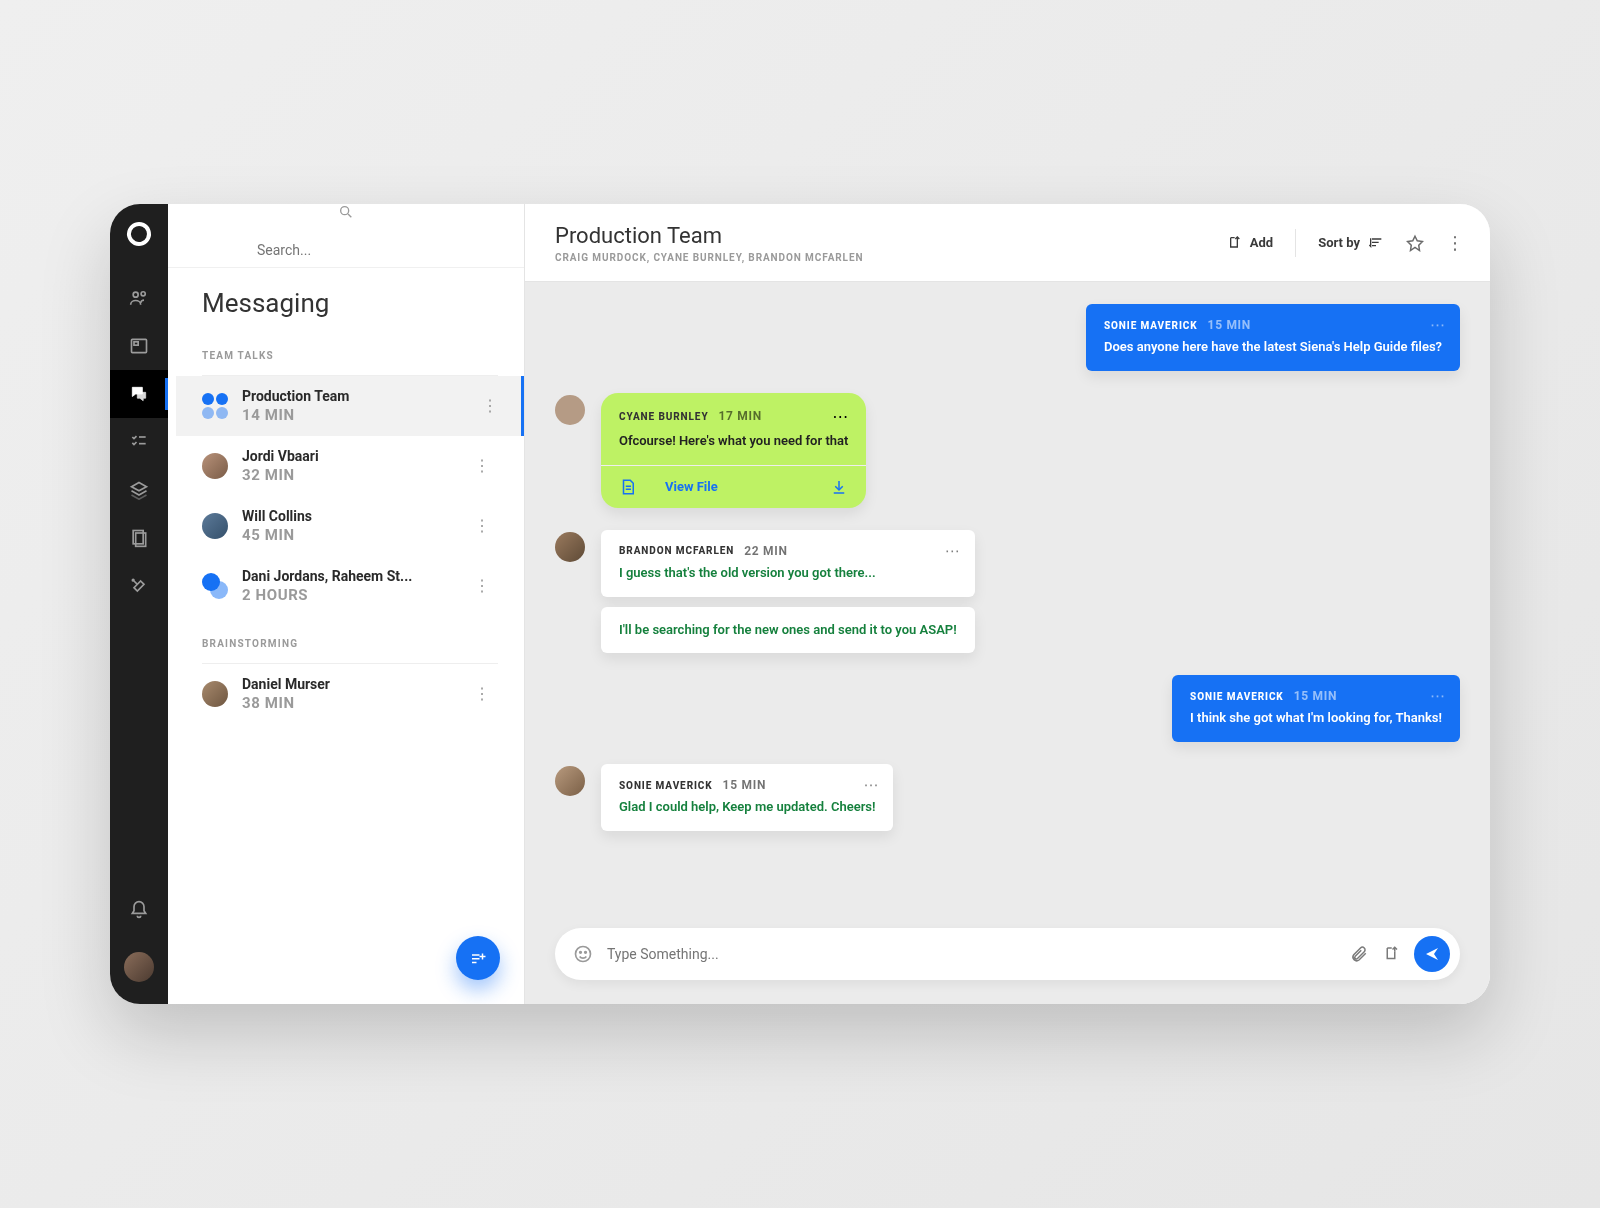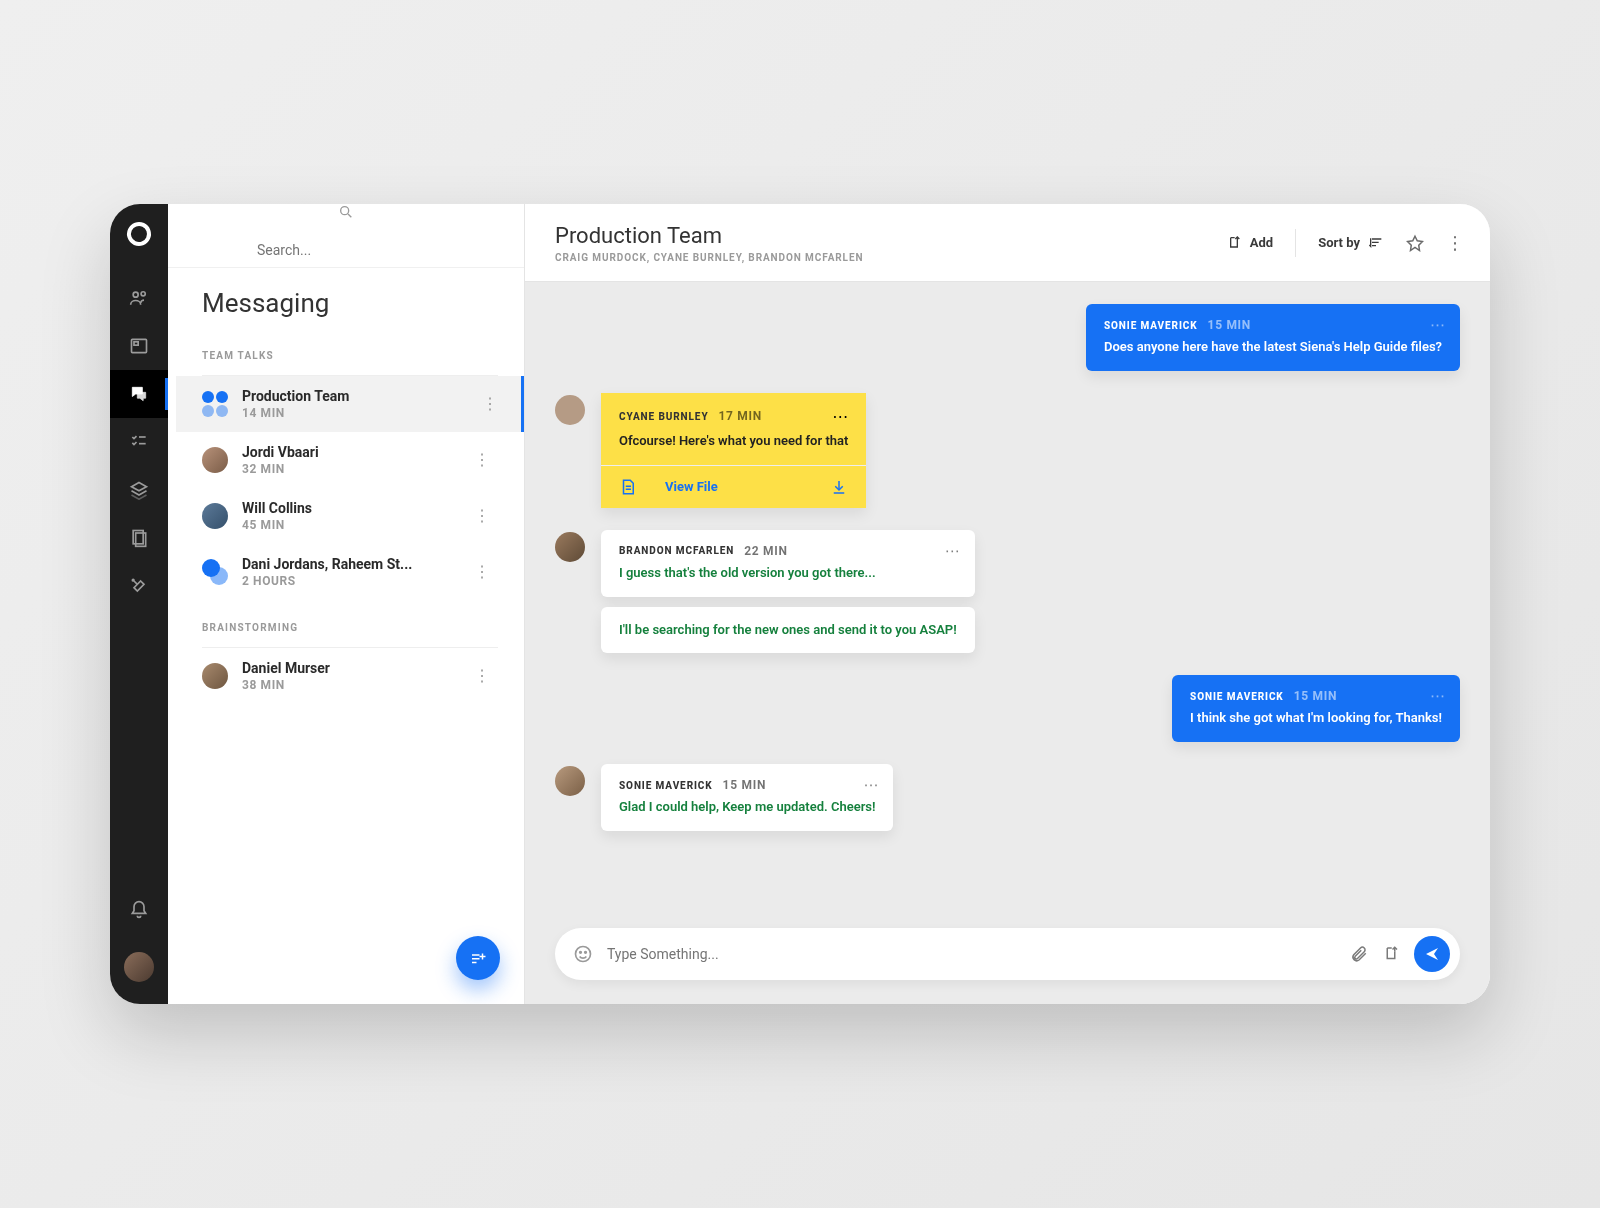--- a/index.html
+++ b/index.html
@@ -26,21 +26,21 @@
     .conv { display:flex; align-items:center; gap:14px; padding:12px 8px 12px 0; cursor:pointer; position:relative;}
     .conv .av { width:26px; height:26px; border-radius:50%; background:#c6b7a8; flex-shrink:0;}
     .conv.team .av { display:grid; grid-template-columns:1fr 1fr; grid-template-rows:1fr 1fr; gap:2px; background:none;}
     .conv.team .av span { background:#1671f4; border-radius:50%; }
     .conv.team .av span:nth-child(3), .conv.team .av span:nth-child(4) { opacity:.45; }
     .dual { position:relative; width:26px; height:26px; flex-shrink:0;}
     .dual .c1,.dual .c2 { position:absolute; width:18px; height:18px; border-radius:50%; background:#1671f4;}
     .dual .c2 { right:0; bottom:0; opacity:.5;}
     .conv-meta { display:flex; flex-direction:column; gap:2px; min-width:0;}
     .conv-name { font-size:14px; font-weight:700; color:#2a2a2a; white-space:nowrap; overflow:hidden; text-overflow:ellipsis; }
-    .conv-time { font-size:12px; letter-spacing:.6px; font-weight:700; color:#9a9a9a; text-transform:uppercase;}
+    .conv-time { font-size:15px; letter-spacing:.6px; font-weight:700; color:#9a9a9a; text-transform:uppercase;}
     .conv-more { margin-left:auto; color:#9a9a9a; cursor:pointer; font-size:16px; line-height:4px; }
     .conv.selected { background:#f2f2f2; margin:0 -26px; padding-left:26px; padding-right:26px; }
     .conv.selected::after { content:""; position:absolute; right:0; top:0; bottom:0; width:3px; background:#1671f4; }
     .fab { position:absolute; right:24px; bottom:24px; width:44px; height:44px; border-radius:50%; background:#1671f4; display:flex; align-items:center; justify-content:center; box-shadow:0 10px 20px rgba(22,113,244,.4); cursor:pointer; }
     
     .main { flex:1; display:flex; flex-direction:column; background:#ebebeb;}
     .topbar { height:78px; background:#fff; border-bottom:1px solid #e4e4e4; display:flex; align-items:center; padding:0 26px 0 30px;}
     .tb-left { display:flex; flex-direction:column; gap:4px;}
     .tb-title { font-size:22px; font-weight:400; color:#333; }
     .tb-sub { font-size:10px; letter-spacing:.9px; font-weight:700; color:#9a9a9a; text-transform:uppercase;}
@@ -54,21 +54,21 @@
     .stack { display:flex; flex-direction:column; gap:10px; max-width:520px;}
     .bubble { background:#fff; border-radius:6px; box-shadow:0 6px 14px rgba(0,0,0,.08); padding:14px 18px; position:relative;}
     .bubble.out { background:#1671f4; color:#fff; }
     .bhead { display:flex; align-items:center; gap:10px; margin-bottom:6px;}
     .bname { font-size:10px; letter-spacing:.9px; font-weight:800; text-transform:uppercase;}
     .btime { font-size:12px; letter-spacing:.7px; font-weight:700; opacity:.55; text-transform:uppercase;}
     .bubble .bmore { position:absolute; right:14px; top:12px; font-size:15px; opacity:.5; cursor:pointer; letter-spacing:1px;}
     .btext { font-size:13px; font-weight:600; line-height:1.45;}
     .bubble.in .bname { color:#333;}
     .bubble.in .btext { color:#15803d;}
-    .filecard { background:#fde047; border-radius:0; box-shadow:0 6px 14px rgba(0,0,0,.08);}
+    .filecard { background:#bef264; border-radius:17px; box-shadow:0 6px 14px rgba(0,0,0,.08);}
     .filecard .top { padding:14px 18px;}
     .filecard .bottom { border-top:1px solid #eee; padding:12px 18px; display:flex; align-items:center; gap:28px;}
     .filecard .flabel { color:#1671f4; font-size:13px; font-weight:700;}
     .filecard .dl { margin-left:auto; color:#1671f4; cursor:pointer;}
     .composer { margin:0 30px 24px 30px; background:#fff; border-radius:30px; height:52px; display:flex; align-items:center; padding:0 10px 0 18px; gap:14px; box-shadow:0 4px 12px rgba(0,0,0,.06);}
     .composer input { flex:1; border:none; outline:none; background:transparent; font-size:14px; color:#888;}
     .send { width:36px; height:36px; border-radius:50%; background:#1671f4; display:flex; align-items:center; justify-content:center; cursor:pointer;}
     .ico { display:inline-flex; }
     svg { display:block; }
   </style>

